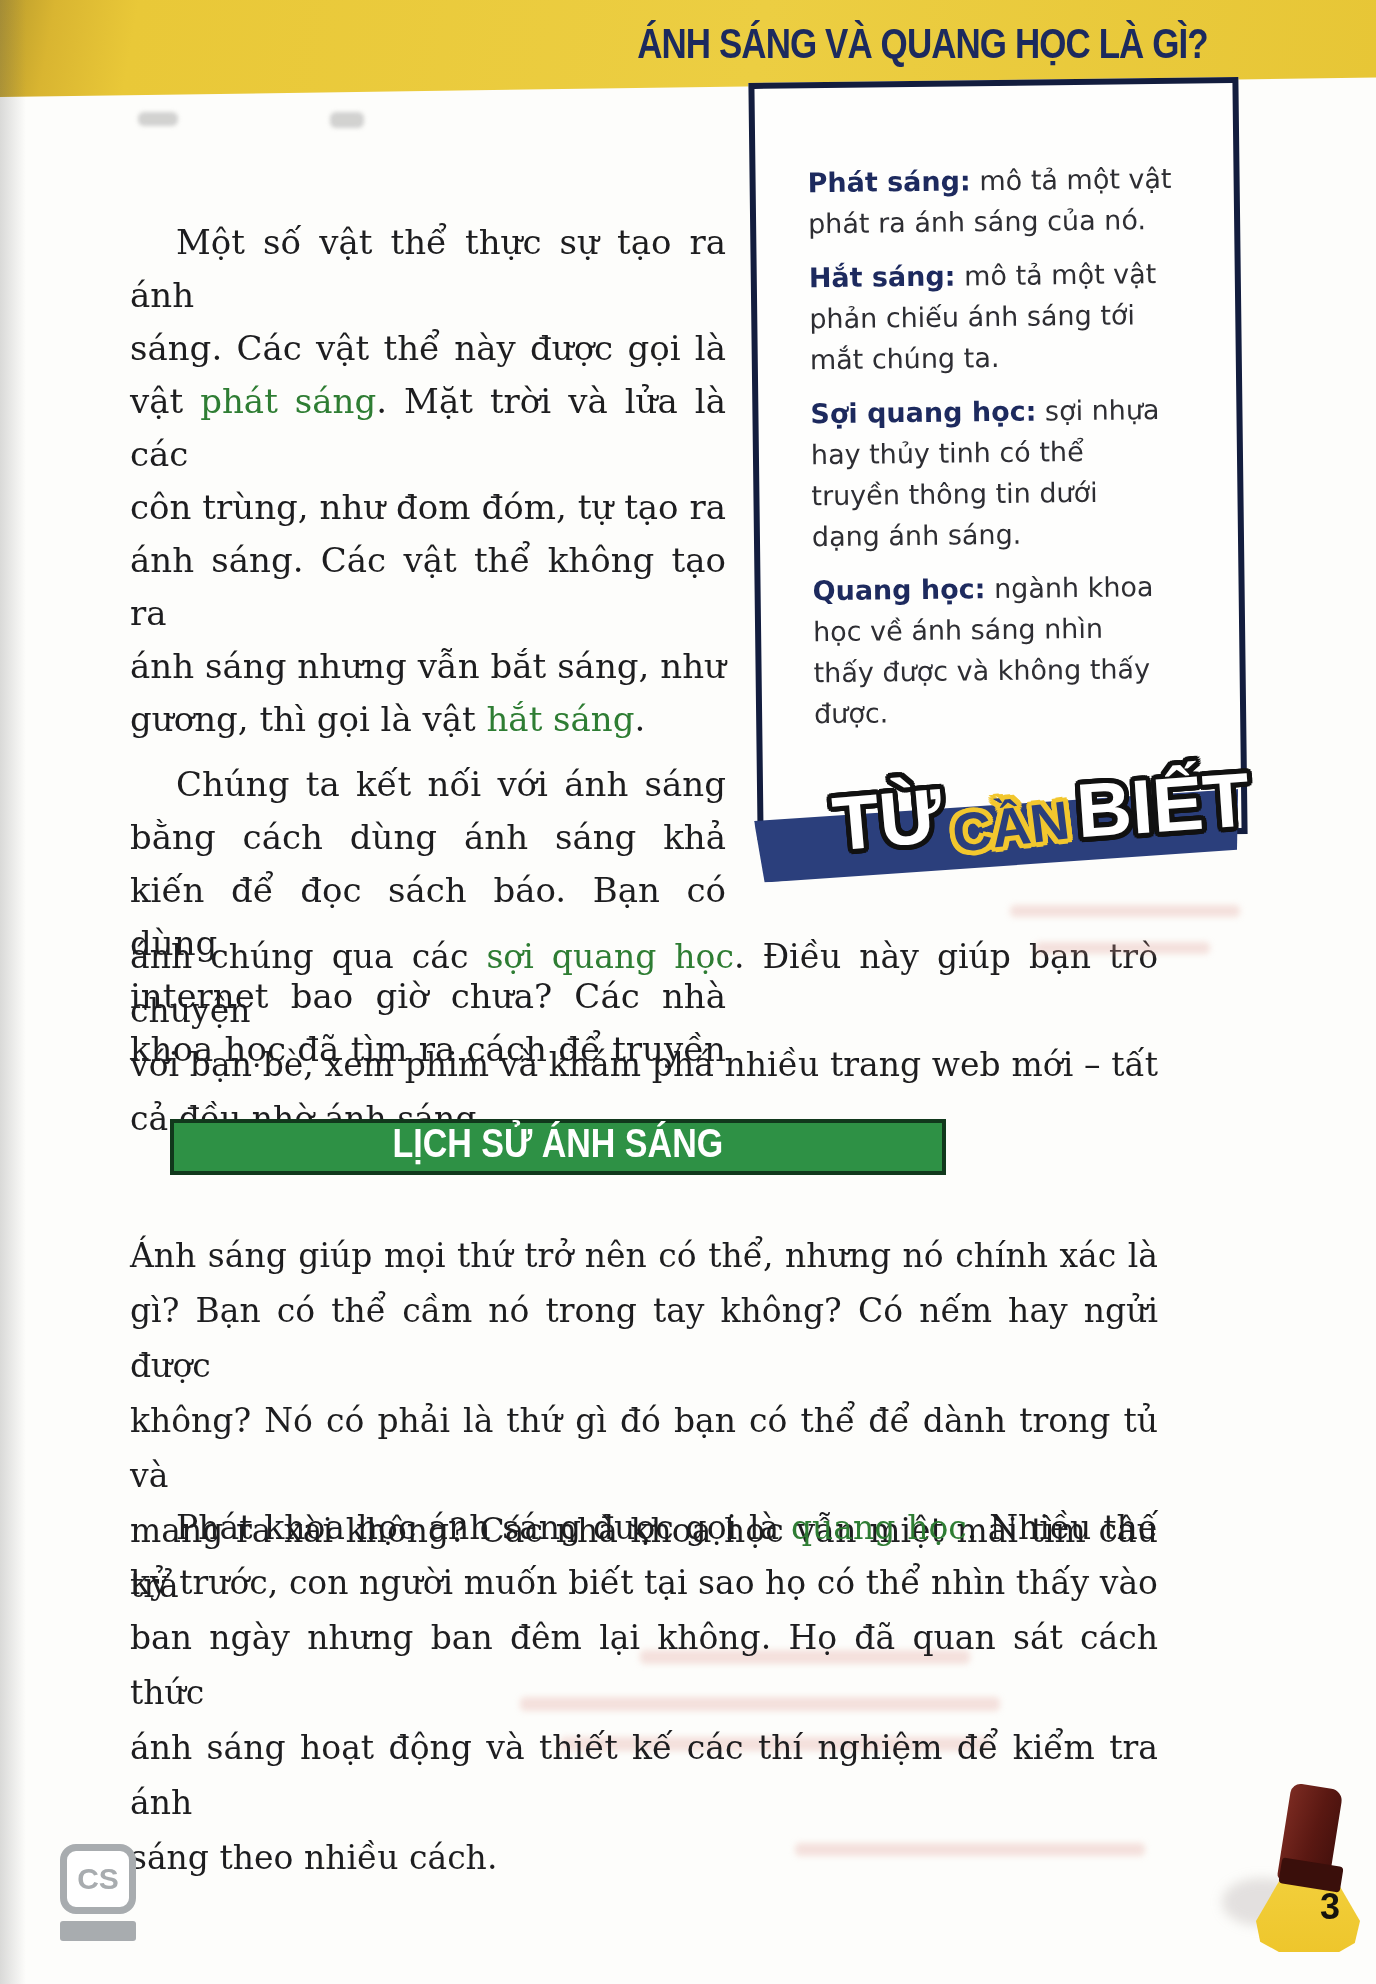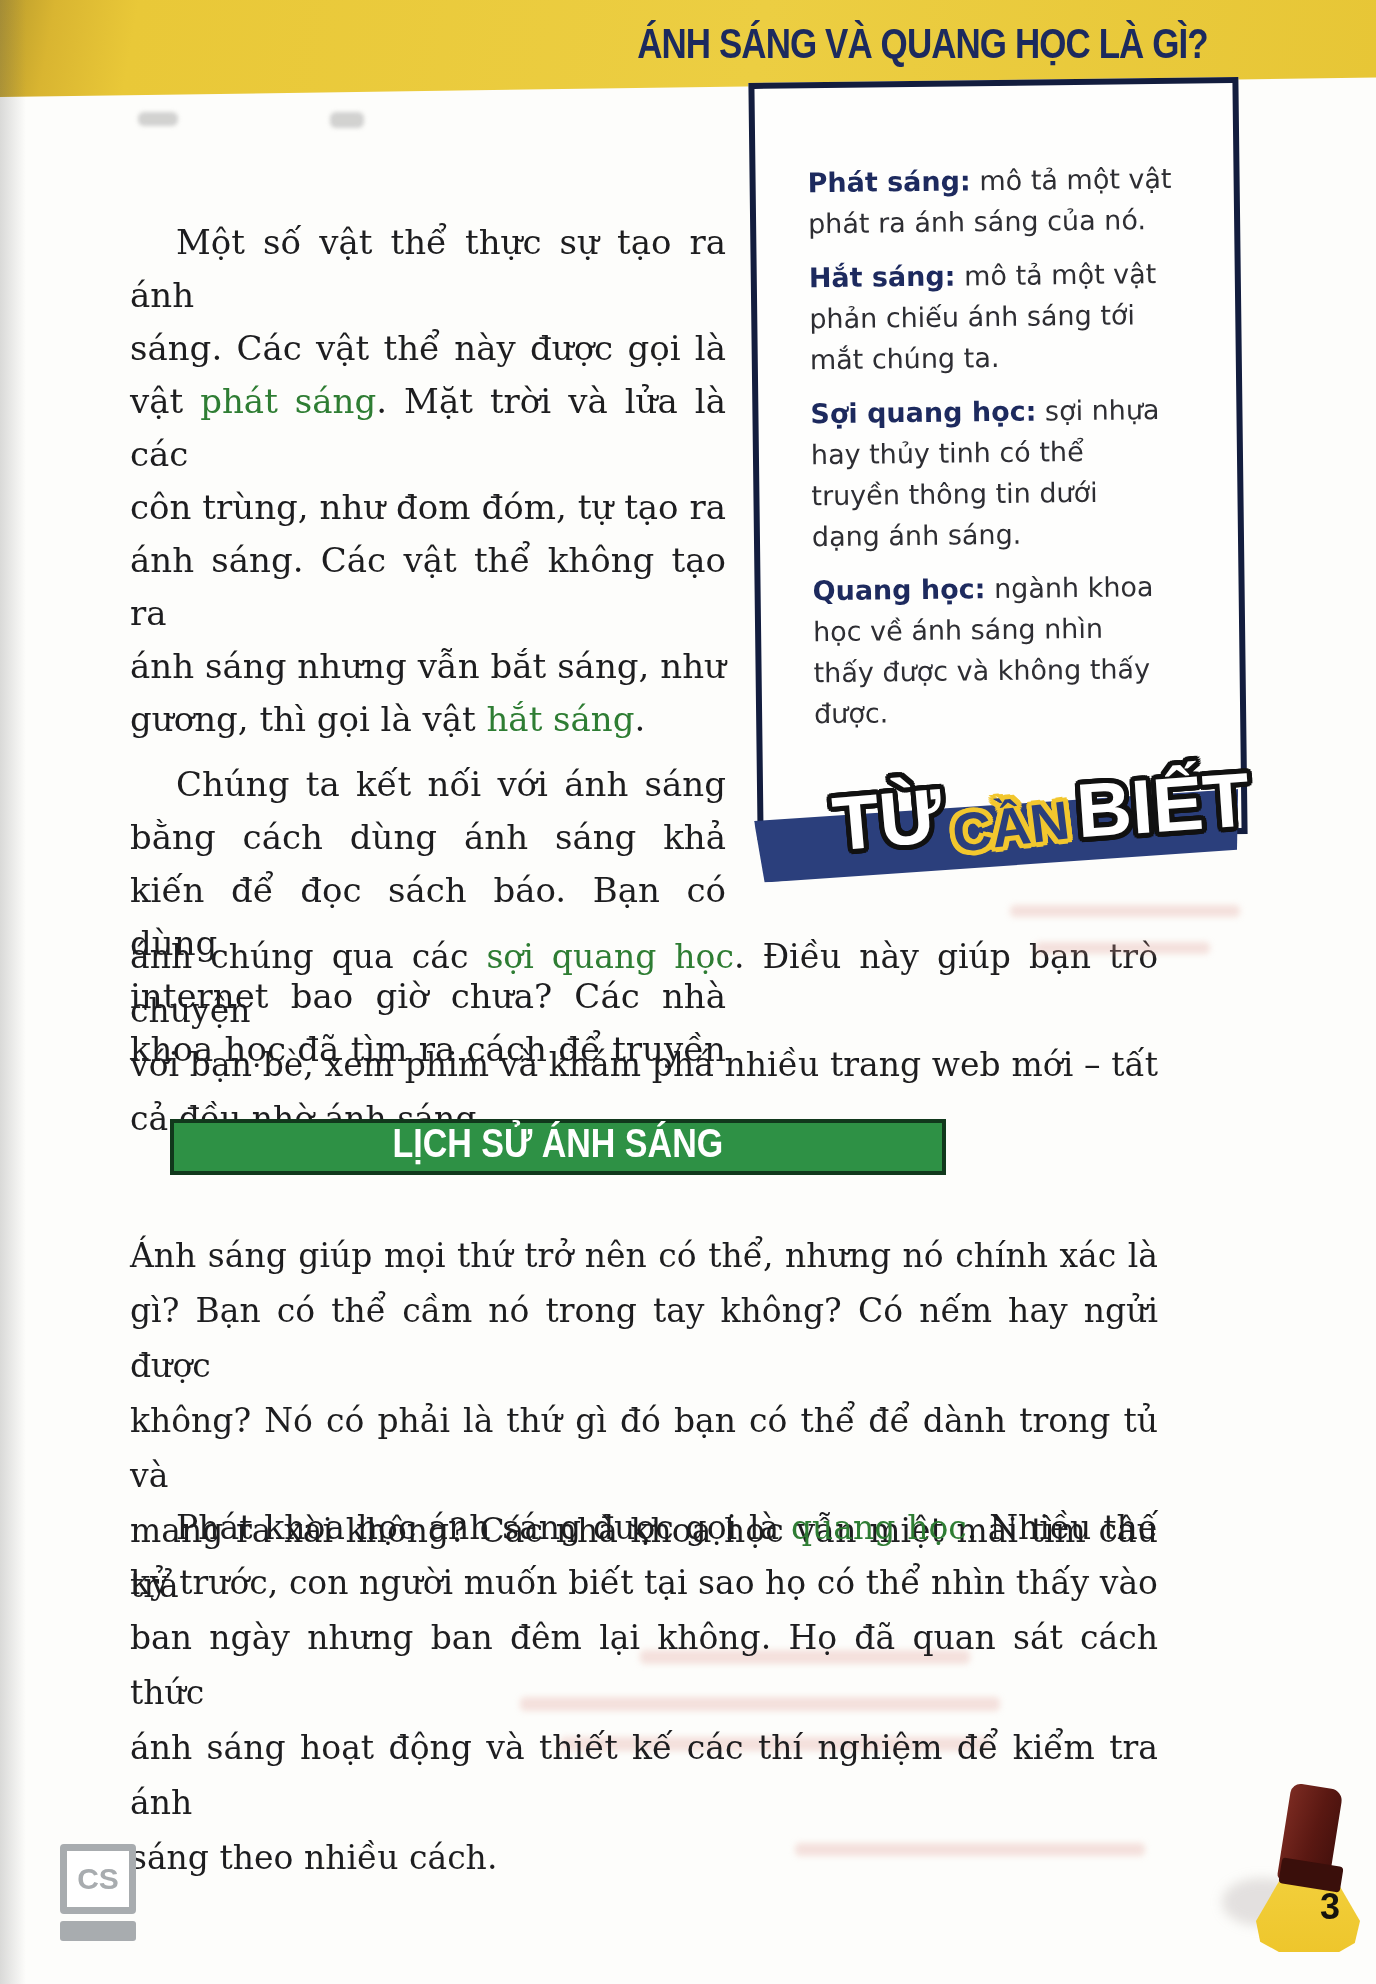--- a/index.html
+++ b/index.html
@@ -99,21 +99,21 @@
     clip-path:polygon(24% 0,76% 0,100% 58%,95% 88%,80% 100%,22% 100%,4% 86%,0 58%);
   }
   .page-num{
     left:1300px;top:1886px;width:60px;text-align:center;
     font-family:"Liberation Sans", sans-serif;font-weight:900;font-size:36px;color:#15130e;
   }
 
   
   .cs-logo{left:60px;top:1844px;width:78px;height:94px;}
   .cs-box{
-    width:62px;height:56px;border:7px solid #a8acaf;border-radius:4px;
+    width:62px;height:56px;border:7px solid #a8acaf;border-radius:16px;
     display:flex;align-items:center;justify-content:center;background:#fff;
   }
   .cs-box span{font-family:"Liberation Sans", sans-serif;font-weight:800;font-size:30px;color:#a8acaf;}
   .cs-bar{width:76px;height:20px;background:#a8acaf;border-radius:3px;margin-top:7px;}
   .wm-text{
     left:156px;top:1856px;font-family:"Liberation Sans", sans-serif;font-weight:400;
     font-size:54px;color:var(--watermark-gray,#b9bcbe);letter-spacing:1px;white-space:nowrap;
   }
 </style>
 </head>

